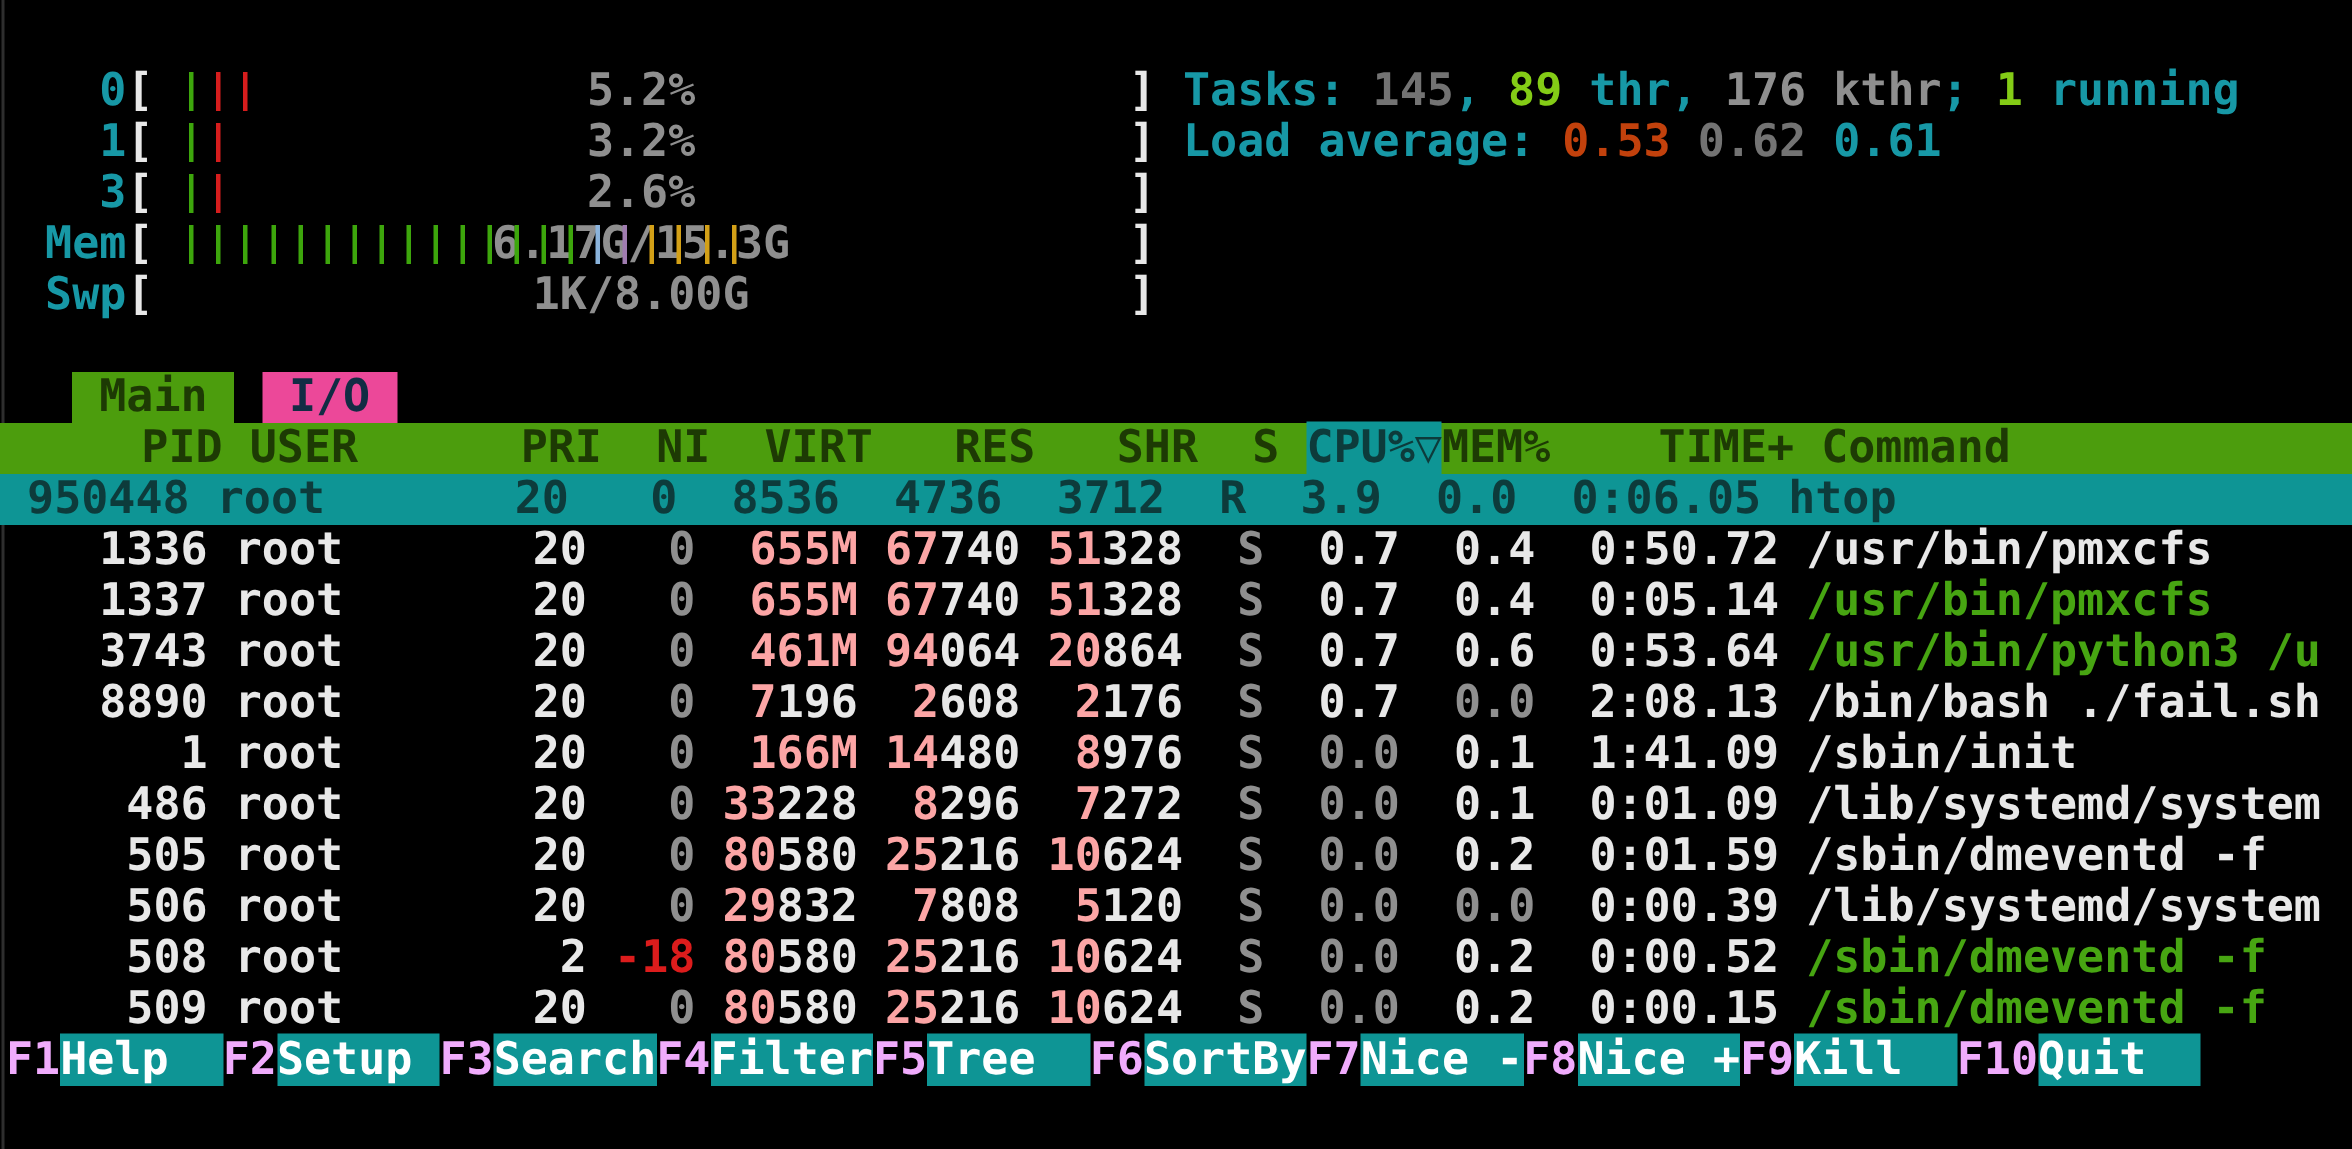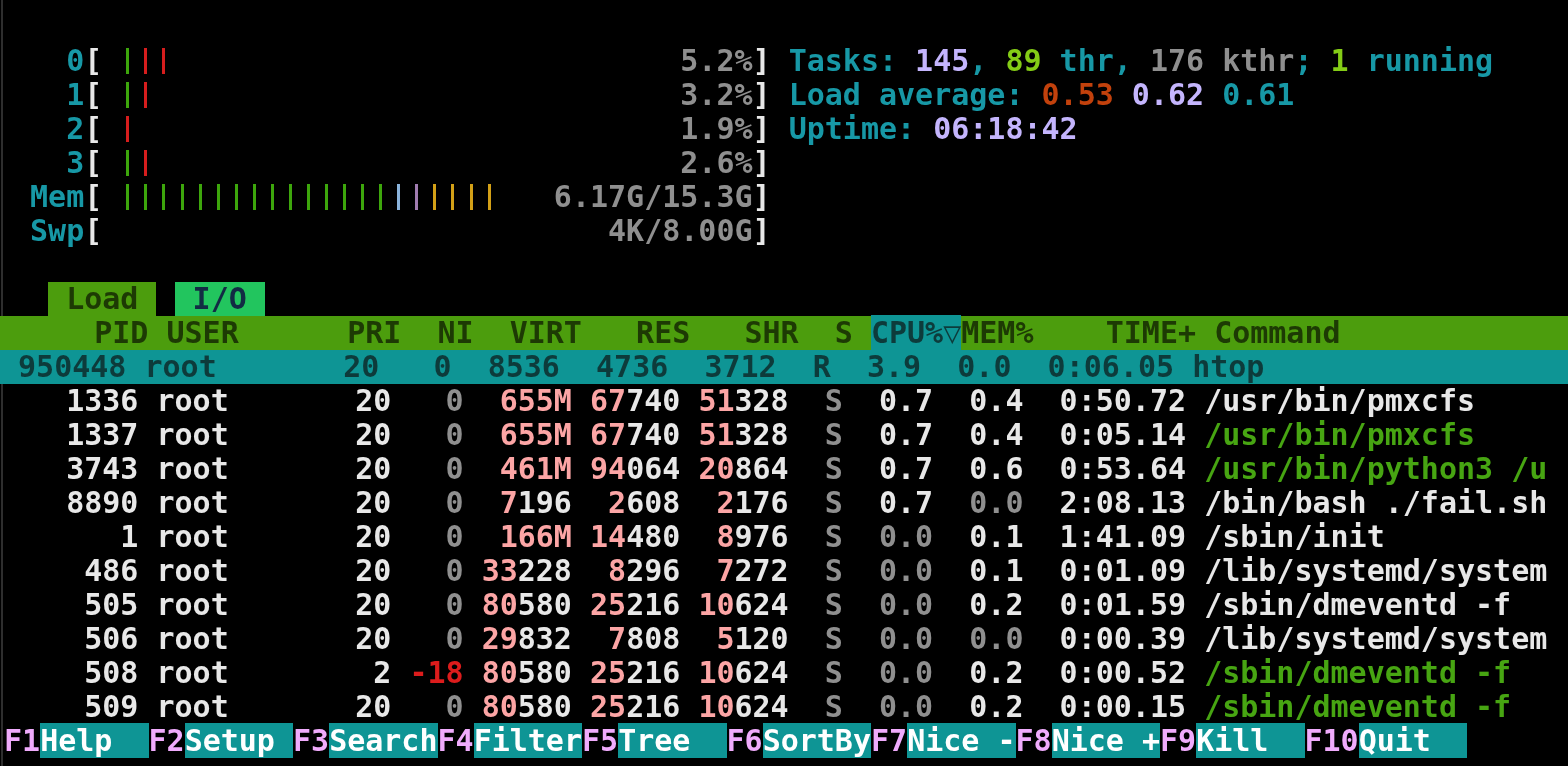--- a/index.html
+++ b/index.html
@@ -4,60 +4,59 @@
 <style>
   html,body{margin:0;padding:0;background:#060606;}
   .terminal{
     position:relative;width:1568px;height:766px;background:#000;overflow:hidden;
     font-family:"DejaVu Sans Mono",monospace;font-weight:700;font-size:30px;line-height:34px;
   }
   .edge{position:absolute;left:1px;top:0;bottom:0;width:2px;background:#2e2e2e;}
   .lines{position:absolute;left:0;top:0;right:0;padding:10px 0 0 12px;}
   .line{height:34px;white-space:pre;position:relative;color:#e8e8e8;}
   
-  .w{color:#e8e8e8}.wb{color:#c2410c}.gy{color:#8f8f8f}.cy{color:#fca5a5}.cyb{color:#c4b5fd}
+  .w{color:#e8e8e8}.wb{color:#c2410c}.gy{color:#8f8f8f}.cy{color:#fca5a5}.cyb{color:#737373}
   .tl{color:#1798a6}.lm{color:#84cc16}.gn{color:#47a512}.rd{color:#dc1c1c}
   
-  .m-body{display:inline-block;width:36ch;height:34px;position:relative;text-align:right;vertical-align:top;}
+  .m-body{display:inline-block;width:36ch;height:34px;position:relative;text-align:center;vertical-align:top;}
   .bar{position:absolute;top:4px;width:3px;height:26px;display:block;}
   .bar.green{background:#3da60c}.bar.red{background:#d61d1d}.bar.blue{background:#8ab3dc}
   .bar.purple{background:#a07cb0}.bar.yellow{background:#d3a017}
   .stats{position:absolute;left:43ch;top:0;}
   
   .tab{display:inline-block;}
   .tab:first-child{margin-left:2ch;}
   .tab + .tab{margin-left:1ch;}
   .tab-active{background:#4c9d0d;color:#1d3a04;}
-  .tab-inactive{background:#22c55e;color:#122c44;}
+  .tab-inactive{background:#ec4899;color:#122c44;}
   
   .bg-green{background:#4c9d0d;margin-left:-12px;padding-left:22px;}
   .bg-green .th{color:#1d3a04;}
   .th.sort{background:#0e9595;color:#0d3b3b;}
   .bg-teal{background:#0e9595;margin-left:-12px;}
   .sel span{color:#0d3b3b;}
   
   .fnbar{margin-left:-8px;}
   .fk{color:#f0abfc;}
   .fl{background:#0e9595;color:#ffffff;}
 </style>
 </head>
 <body>
 
 <div class="terminal">
   <div class="edge"></div>
   <div class="lines" id="lines">
       <div class="line"></div>
       <div class="line"><span class="tl">   0</span><span class="w">[</span><span class="m-body"><i class="bar green" style="left: calc(1ch + 6px);"></i><i class="bar red" style="left: calc(2ch + 6px);"></i><i class="bar red" style="left: calc(3ch + 6px);"></i><span class="gy m-val">5.2%</span></span><span class="w">]</span><span class="stats"><span class="tl">Tasks: </span><span class="cyb">145</span><span class="tl">, </span><span class="lm">89</span><span class="tl"> thr</span><span class="tl">, </span><span class="gy">176 kthr</span><span class="tl">; </span><span class="lm">1</span><span class="tl"> running</span></span></div>
       <div class="line"><span class="tl">   1</span><span class="w">[</span><span class="m-body"><i class="bar green" style="left: calc(1ch + 6px);"></i><i class="bar red" style="left: calc(2ch + 6px);"></i><span class="gy m-val">3.2%</span></span><span class="w">]</span><span class="stats"><span class="tl">Load average: </span><span class="wb">0.53 </span><span class="cyb">0.62 </span><span class="tl">0.61</span></span></div>
-      <div class="line"><span class="tl">   2</span><span class="w">[</span><span class="m-body"><i class="bar red" style="left: calc(1ch + 6px);"></i><span class="gy m-val">1.9%</span></span><span class="w">]</span><span class="stats"><span class="tl">Uptime: </span><span class="cyb">06:18:42</span></span></div>
       <div class="line"><span class="tl">   3</span><span class="w">[</span><span class="m-body"><i class="bar green" style="left: calc(1ch + 6px);"></i><i class="bar red" style="left: calc(2ch + 6px);"></i><span class="gy m-val">2.6%</span></span><span class="w">]</span></div>
       <div class="line"><span class="tl"> Mem</span><span class="w">[</span><span class="m-body"><i class="bar green" style="left: calc(1ch + 6px);"></i><i class="bar green" style="left: calc(2ch + 6px);"></i><i class="bar green" style="left: calc(3ch + 6px);"></i><i class="bar green" style="left: calc(4ch + 6px);"></i><i class="bar green" style="left: calc(5ch + 6px);"></i><i class="bar green" style="left: calc(6ch + 6px);"></i><i class="bar green" style="left: calc(7ch + 6px);"></i><i class="bar green" style="left: calc(8ch + 6px);"></i><i class="bar green" style="left: calc(9ch + 6px);"></i><i class="bar green" style="left: calc(10ch + 6px);"></i><i class="bar green" style="left: calc(11ch + 6px);"></i><i class="bar green" style="left: calc(12ch + 6px);"></i><i class="bar green" style="left: calc(13ch + 6px);"></i><i class="bar green" style="left: calc(14ch + 6px);"></i><i class="bar green" style="left: calc(15ch + 6px);"></i><i class="bar blue" style="left: calc(16ch + 6px);"></i><i class="bar purple" style="left: calc(17ch + 6px);"></i><i class="bar yellow" style="left: calc(18ch + 6px);"></i><i class="bar yellow" style="left: calc(19ch + 6px);"></i><i class="bar yellow" style="left: calc(20ch + 6px);"></i><i class="bar yellow" style="left: calc(21ch + 6px);"></i><span class="gy m-val">6.17G/15.3G</span></span><span class="w">]</span></div>
-      <div class="line"><span class="tl"> Swp</span><span class="w">[</span><span class="m-body"><span class="gy m-val">4K/8.00G</span></span><span class="w">]</span></div>
+      <div class="line"><span class="tl"> Swp</span><span class="w">[</span><span class="m-body"><span class="gy m-val">1K/8.00G</span></span><span class="w">]</span></div>
       <div class="line"></div>
-      <div class="line"><span class="tab tab-active"> Load </span><span class="tab tab-inactive"> I/O </span></div>
+      <div class="line"><span class="tab tab-active"> Main </span><span class="tab tab-inactive"> I/O </span></div>
       <div class="line bg-green"><span class="th">    PID </span><span class="th">USER      </span><span class="th">PRI </span><span class="th"> NI </span><span class="th"> VIRT </span><span class="th">  RES </span><span class="th">  SHR  </span><span class="th">S </span><span class="th sort">CPU%▽</span><span class="th">MEM%</span><span class="th">    TIME+ </span><span class="th">Command</span></div>
       <div class="line bg-teal sel"><span class="w"> 950448</span><span> </span><span class="w">root      </span><span class="w"> 20 </span><span class="gy">  0 </span><span> </span><span class="w">8536</span><span> </span><span> </span><span class="w">4736</span><span> </span><span> </span><span class="w">3712</span><span class="gy">  R </span><span class="w"> 3.9 </span><span class="gy"> 0.0</span><span class="w">  0:06.05 </span><span class="w">htop</span></div>
       <div class="line"><span class="w">   1336</span><span> </span><span class="w">root      </span><span class="w"> 20 </span><span class="gy">  0 </span><span> </span><span class="cy">655M</span><span> </span><span class="cy">67</span><span class="w">740</span><span> </span><span class="cy">51</span><span class="w">328</span><span class="gy">  S </span><span class="w"> 0.7 </span><span class="w"> 0.4</span><span class="w">  0:50.72 </span><span class="w">/usr/bin/pmxcfs</span></div>
       <div class="line"><span class="w">   1337</span><span> </span><span class="w">root      </span><span class="w"> 20 </span><span class="gy">  0 </span><span> </span><span class="cy">655M</span><span> </span><span class="cy">67</span><span class="w">740</span><span> </span><span class="cy">51</span><span class="w">328</span><span class="gy">  S </span><span class="w"> 0.7 </span><span class="w"> 0.4</span><span class="w">  0:05.14 </span><span class="gn">/usr/bin/pmxcfs</span></div>
       <div class="line"><span class="w">   3743</span><span> </span><span class="w">root      </span><span class="w"> 20 </span><span class="gy">  0 </span><span> </span><span class="cy">461M</span><span> </span><span class="cy">94</span><span class="w">064</span><span> </span><span class="cy">20</span><span class="w">864</span><span class="gy">  S </span><span class="w"> 0.7 </span><span class="w"> 0.6</span><span class="w">  0:53.64 </span><span class="gn">/usr/bin/python3 /u</span></div>
       <div class="line"><span class="w">   8890</span><span> </span><span class="w">root      </span><span class="w"> 20 </span><span class="gy">  0 </span><span> </span><span class="cy">7</span><span class="w">196</span><span> </span><span> </span><span class="cy">2</span><span class="w">608</span><span> </span><span> </span><span class="cy">2</span><span class="w">176</span><span class="gy">  S </span><span class="w"> 0.7 </span><span class="gy"> 0.0</span><span class="w">  2:08.13 </span><span class="w">/bin/bash ./fail.sh</span></div>
       <div class="line"><span class="w">      1</span><span> </span><span class="w">root      </span><span class="w"> 20 </span><span class="gy">  0 </span><span> </span><span class="cy">166M</span><span> </span><span class="cy">14</span><span class="w">480</span><span> </span><span> </span><span class="cy">8</span><span class="w">976</span><span class="gy">  S </span><span class="gy"> 0.0 </span><span class="w"> 0.1</span><span class="w">  1:41.09 </span><span class="w">/sbin/init</span></div>
       <div class="line"><span class="w">    486</span><span> </span><span class="w">root      </span><span class="w"> 20 </span><span class="gy">  0 </span><span class="cy">33</span><span class="w">228</span><span> </span><span> </span><span class="cy">8</span><span class="w">296</span><span> </span><span> </span><span class="cy">7</span><span class="w">272</span><span class="gy">  S </span><span class="gy"> 0.0 </span><span class="w"> 0.1</span><span class="w">  0:01.09 </span><span class="w">/lib/systemd/system</span></div>
       <div class="line"><span class="w">    505</span><span> </span><span class="w">root      </span><span class="w"> 20 </span><span class="gy">  0 </span><span class="cy">80</span><span class="w">580</span><span> </span><span class="cy">25</span><span class="w">216</span><span> </span><span class="cy">10</span><span class="w">624</span><span class="gy">  S </span><span class="gy"> 0.0 </span><span class="w"> 0.2</span><span class="w">  0:01.59 </span><span class="w">/sbin/dmeventd -f</span></div>
       <div class="line"><span class="w">    506</span><span> </span><span class="w">root      </span><span class="w"> 20 </span><span class="gy">  0 </span><span class="cy">29</span><span class="w">832</span><span> </span><span> </span><span class="cy">7</span><span class="w">808</span><span> </span><span> </span><span class="cy">5</span><span class="w">120</span><span class="gy">  S </span><span class="gy"> 0.0 </span><span class="gy"> 0.0</span><span class="w">  0:00.39 </span><span class="w">/lib/systemd/system</span></div>

